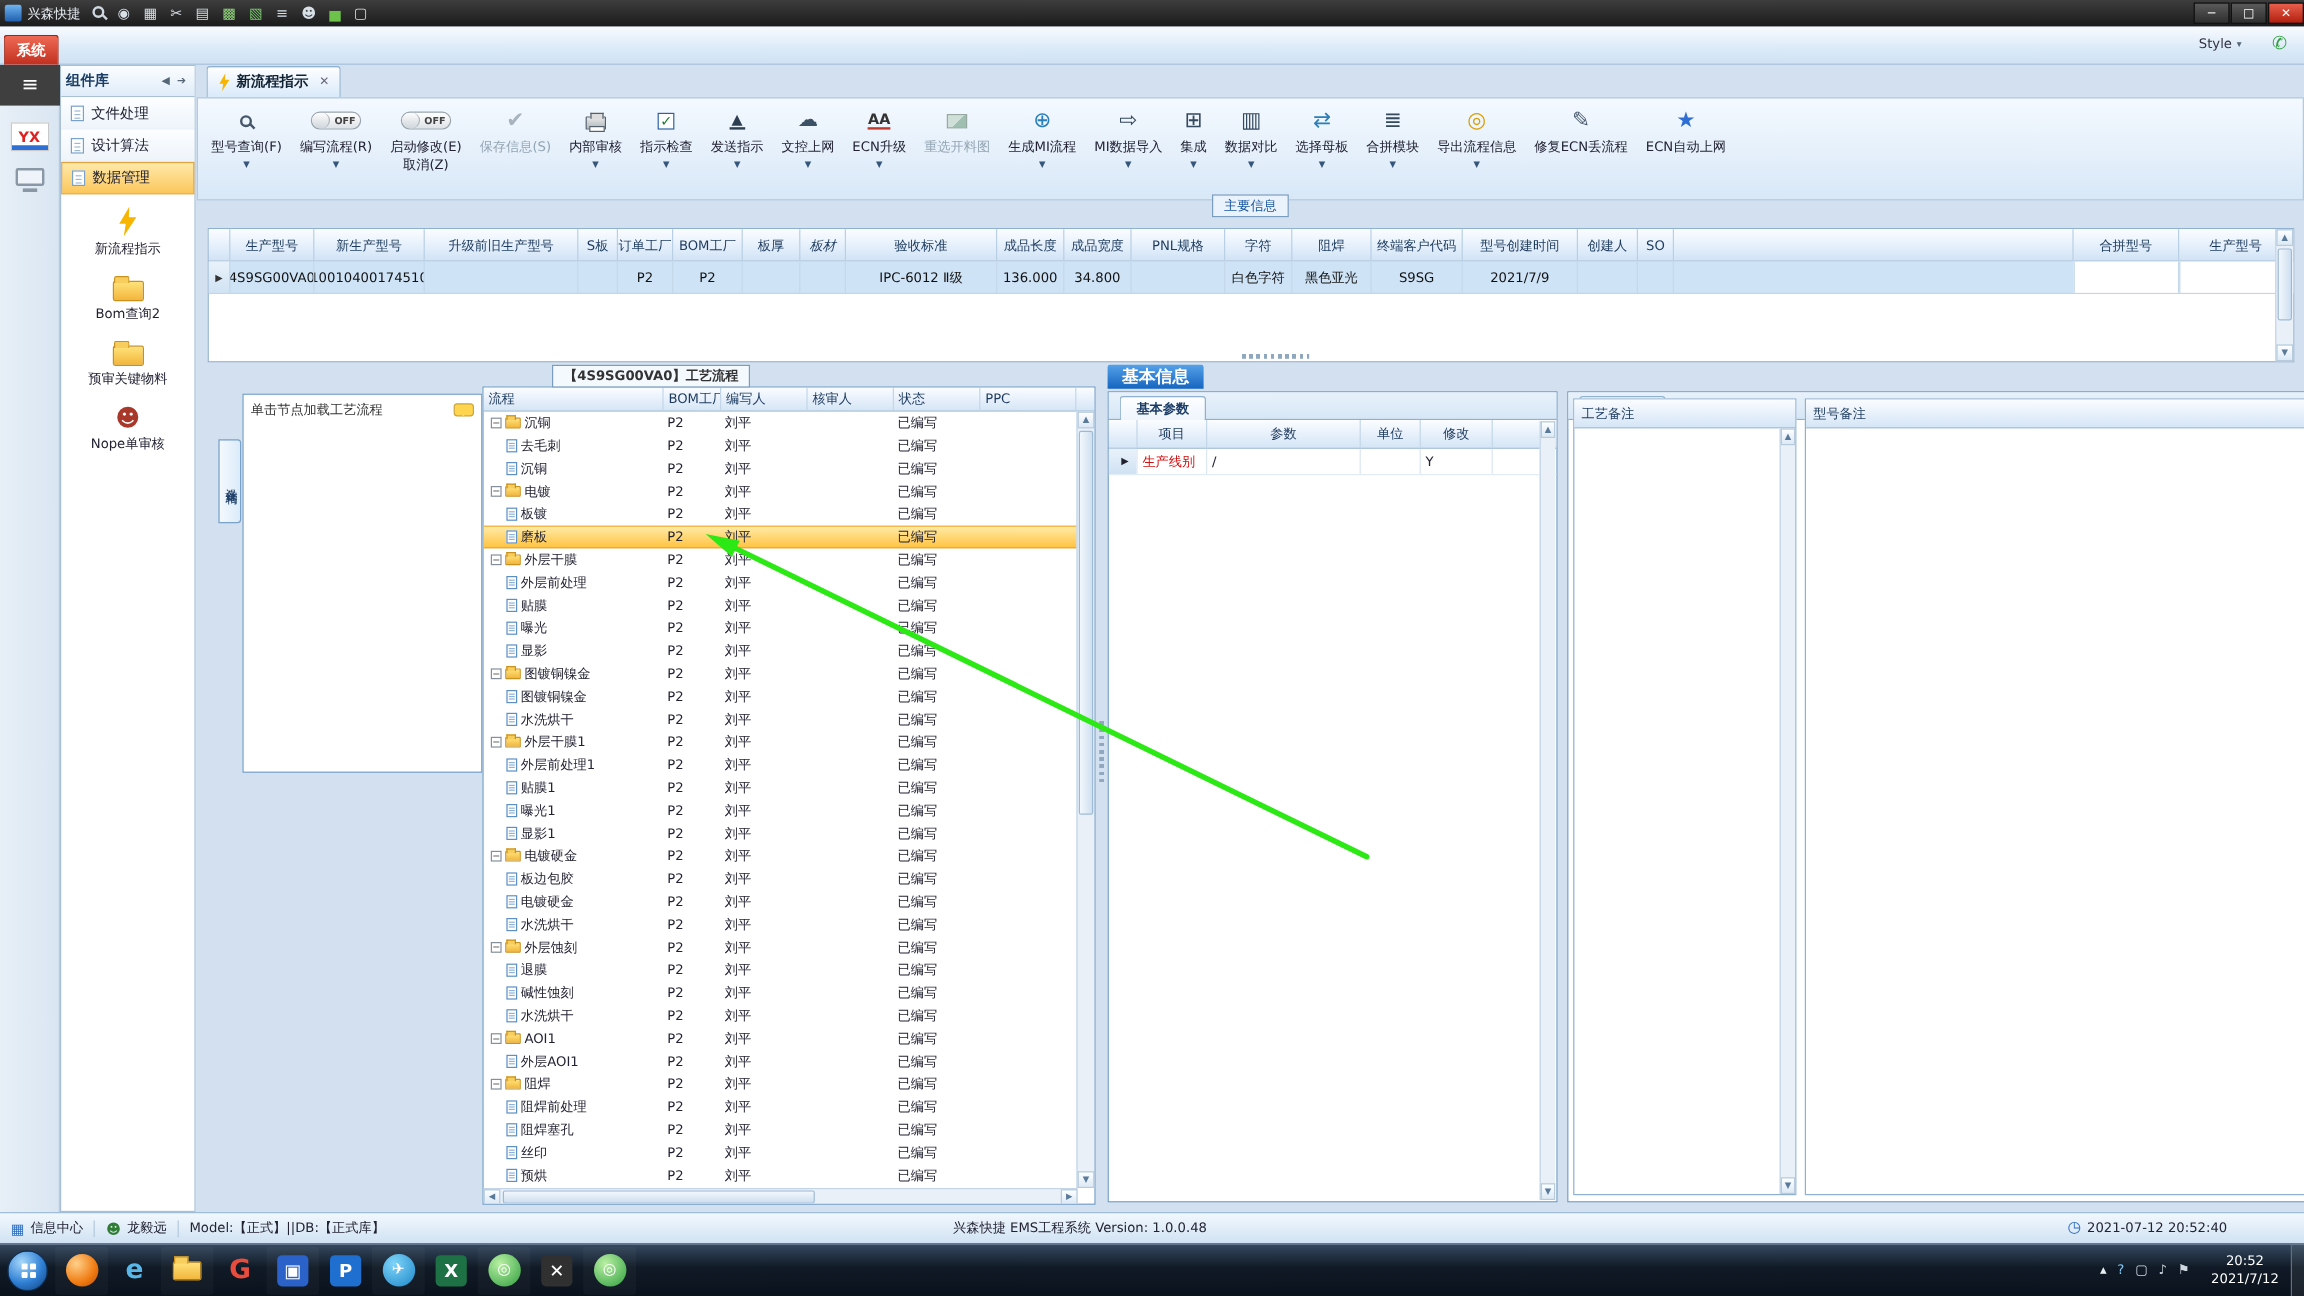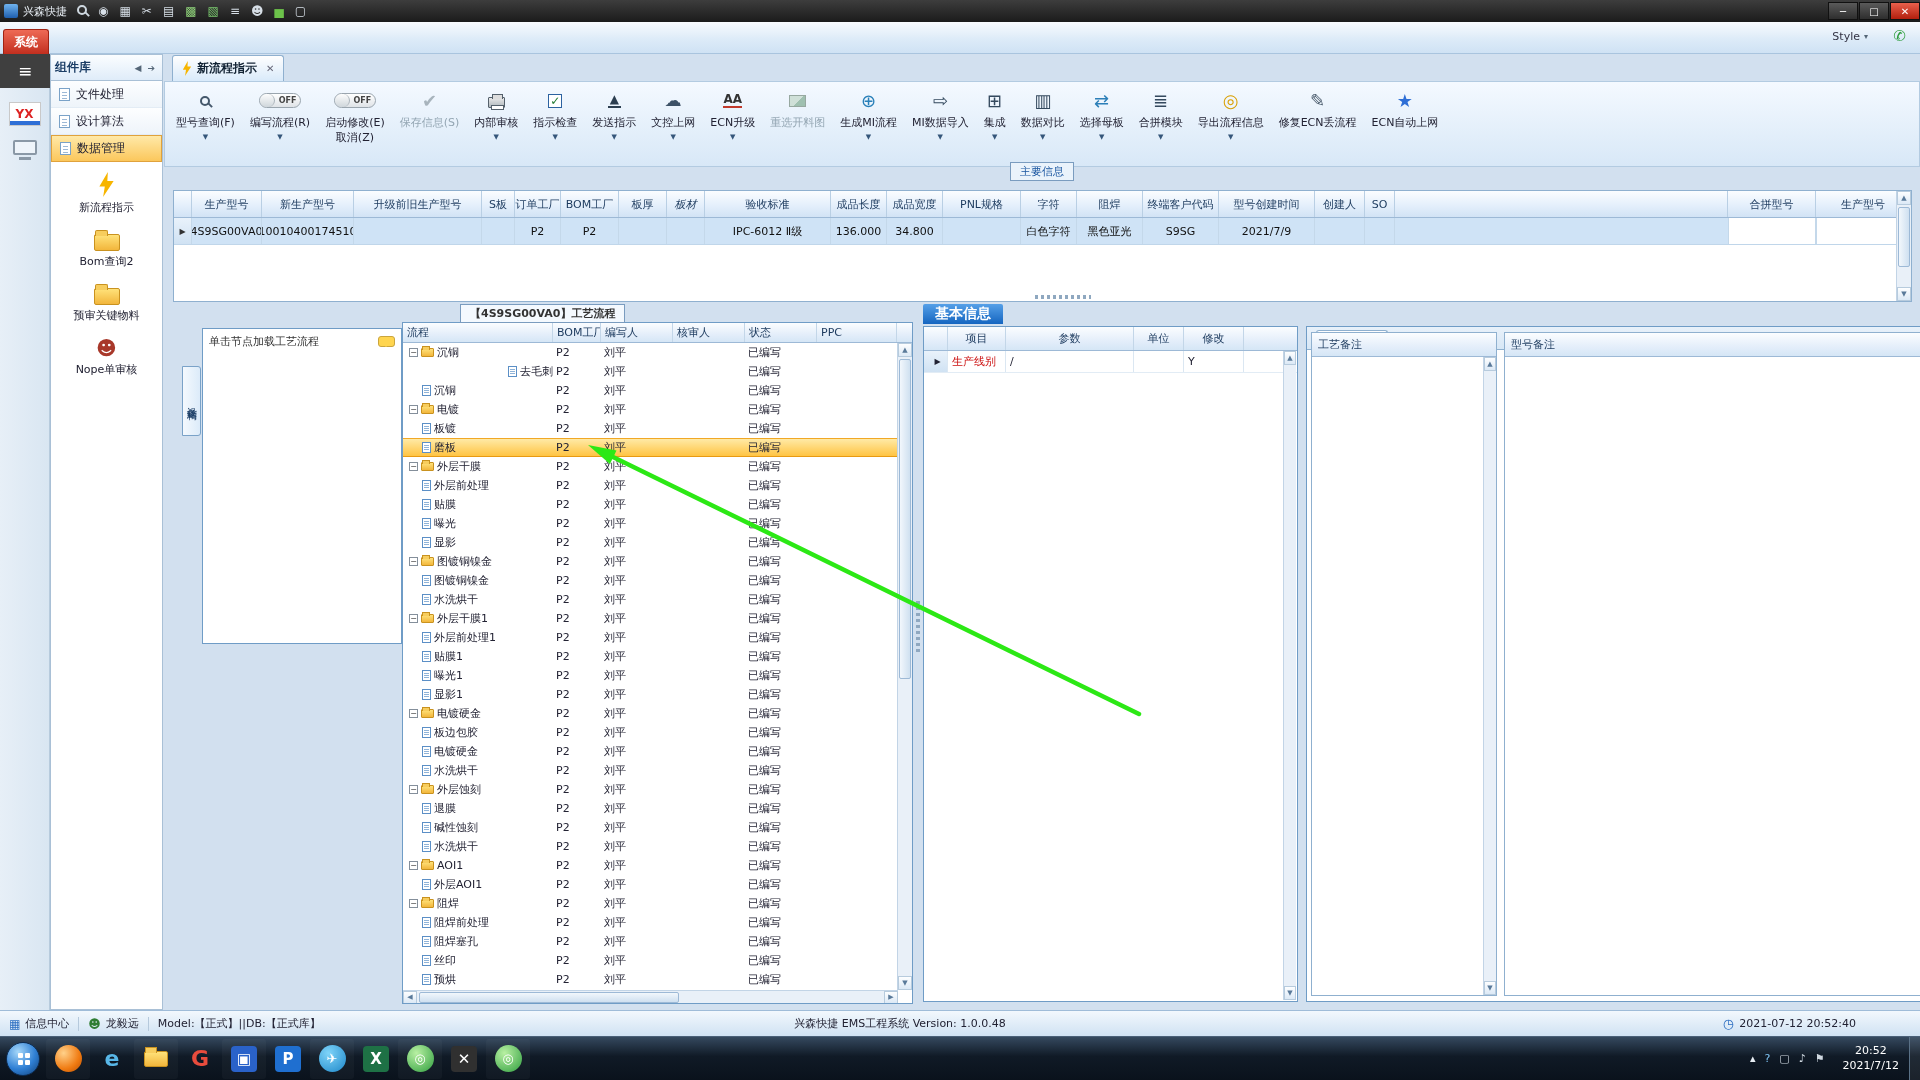--- a/index.html
+++ b/index.html
@@ -481,21 +481,21 @@
               <span class="folder-sm"></span>
               <span>沉铜</span>
             </div>
             <div class="tcell" style="width: 48px;">P2</div>
             <div class="tcell" style="width: 72px;">刘平</div>
             <div class="tcell" style="width: 72px;"></div>
             <div class="tcell" style="width: 72px;">已编写</div>
             <div class="tcell" style="width: 80px;"></div>
           </div>
           <div class="trow">
-            <div class="tcell" style="width: 150px; justify-content: flex-end;">
+            <div class="tcell" style="width: 150px;">
               <span class="leaf-indent"></span>
               <span class="page-ic"></span>
               <span>去毛刺</span>
             </div>
             <div class="tcell" style="width: 48px;">P2</div>
             <div class="tcell" style="width: 72px;">刘平</div>
             <div class="tcell" style="width: 72px;"></div>
             <div class="tcell" style="width: 72px;">已编写</div>
             <div class="tcell" style="width: 80px;"></div>
           </div>
@@ -892,20 +892,23 @@
       <div class="hscrollb" id="tree-hscroll">
         <div class="sbtn">◀</div>
         <div class="hthumb" style="width:260px"></div>
         <div class="sbtn" style="margin-left:auto">▶</div>
       </div>
     </div>
 
     <div id="basic-panel">
       <div class="blue-tab">基本信息</div>
       <div class="panel-box">
+        <div class="tabrow">
+          <span class="sub-tab">基本参数</span>
+        </div>
         <div class="bi-h">
           <div class="bi-hc" style="width:24px"></div>
           <div class="bi-hc" style="width:58px">项目</div>
           <div class="bi-hc" style="width:128px">参数</div>
           <div class="bi-hc" style="width:50px">单位</div>
           <div class="bi-hc" style="width:60px">修改</div>
         </div>
         <div class="bi-r">
           <div class="bi-c" style="width:24px;justify-content:center;background:linear-gradient(#e9f2fb,#d0e2f3);font-size:8px">▶</div>
           <div class="bi-c red" style="width:58px">生产线别</div>

